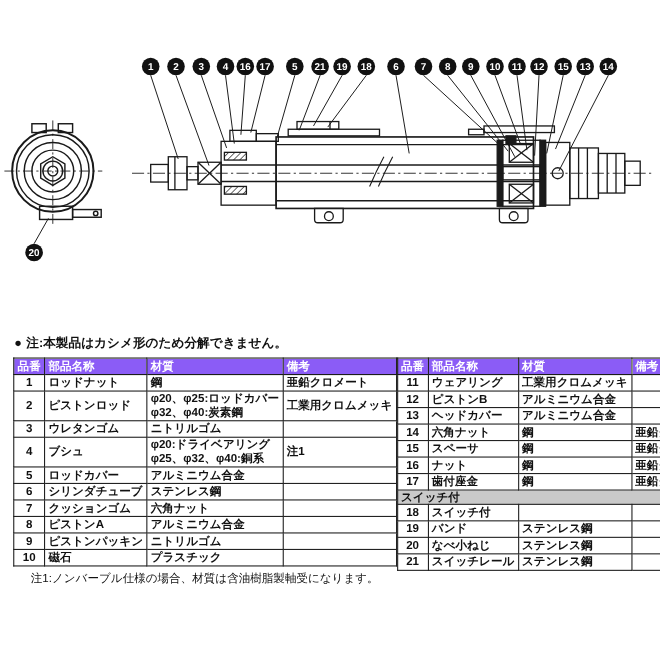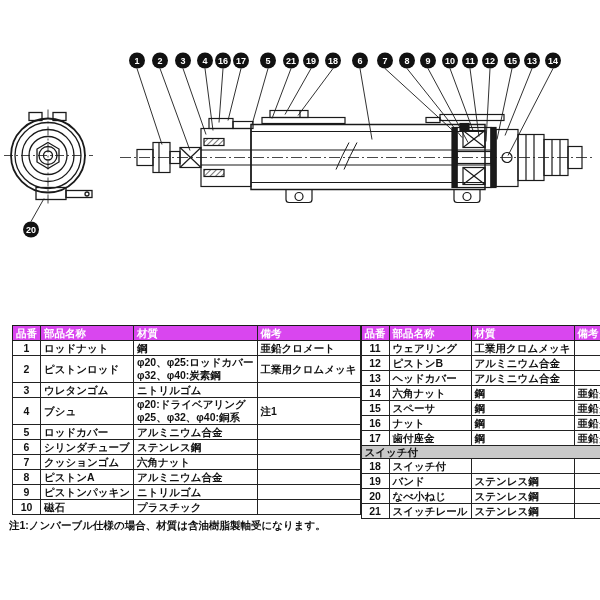--- a/index.html
+++ b/index.html
@@ -4,25 +4,25 @@
 <style>
   html,body{margin:0;padding:0;}
   body{width:600px;height:600px;background:#fff;font-family:"Liberation Sans","DejaVu Sans",sans-serif;}
   .page{position:absolute;left:0;top:0;width:600px;height:600px;background:#fff;overflow:hidden;color:#111;}
   .drawing{position:absolute;left:0;top:0;}
   .note{position:absolute;left:13px;top:304px;font-size:11.5px;font-weight:bold;white-space:nowrap;}
   .note .bullet{margin-right:4px;}
   .tables{position:absolute;left:12px;top:325px;display:flex;align-items:flex-start;}
   table.ptable{border-collapse:collapse;table-layout:fixed;font-size:10.5px;font-weight:bold;color:#111;}
   .ptable th,.ptable td{border:1px solid #222;padding:0 3px;line-height:13px;height:14px;overflow:hidden;white-space:nowrap;text-align:left;vertical-align:middle;}
-  .ptable th{background:#d946ef;color:#fff;border-top-color:#1b1b1b;border-bottom-color:#1b1b1b;border-left-color:#666;font-size:10.5px;}
+  .ptable th{background:#8b5cf6;color:#fff;border-top-color:#1b1b1b;border-bottom-color:#1b1b1b;border-left-color:#666;font-size:10.5px;}
   .ptable th:first-child{border-left-color:#1b1b1b;}
   .ptable td.cno{text-align:center;padding:0 1px;}
   .ptable tr.section td{background:#c9c9c9;height:12px;line-height:12px;}
-  .footnote{position:absolute;left:9px;top:519px;font-size:10.5px;font-weight:bold;white-space:nowrap;}
+  .footnote{position:absolute;left:28px;top:519px;font-size:10.5px;font-weight:normal;white-space:nowrap;}
   .c-no{width:28px;}
   .left .c-name{width:88px;}.left .c-mat{width:97px;}.left .c-rem{width:72px;}
   .right .c-name{width:90px;}.right .c-mat{width:88px;}.right .c-rem{width:90px;}
 </style>
 </head>
 <body>
 
 <div class="page">
 
   <svg class="drawing" width="600" height="300" viewBox="0 55 600 245">
@@ -213,20 +213,23 @@
           <circle cx="553" cy="88" r="8" fill="#111"></circle>
           <text x="553" y="91.5" fill="#fff">14</text>
         </g>
       <g>
           <circle cx="31" cy="257" r="8" fill="#111"></circle>
           <text x="31" y="260.5" fill="#fff">20</text>
         </g>
     </g>
   </svg>
 
+  <div class="note">
+    <span class="bullet">●</span><span>注:本製品はカシメ形のため分解できません。</span>
+  </div>
 
   <div class="tables">
     <table class="ptable left">
       <colgroup>
           <col class="c-no">
           <col class="c-name">
           <col class="c-mat">
           <col class="c-rem">
         </colgroup>
       <thead>

